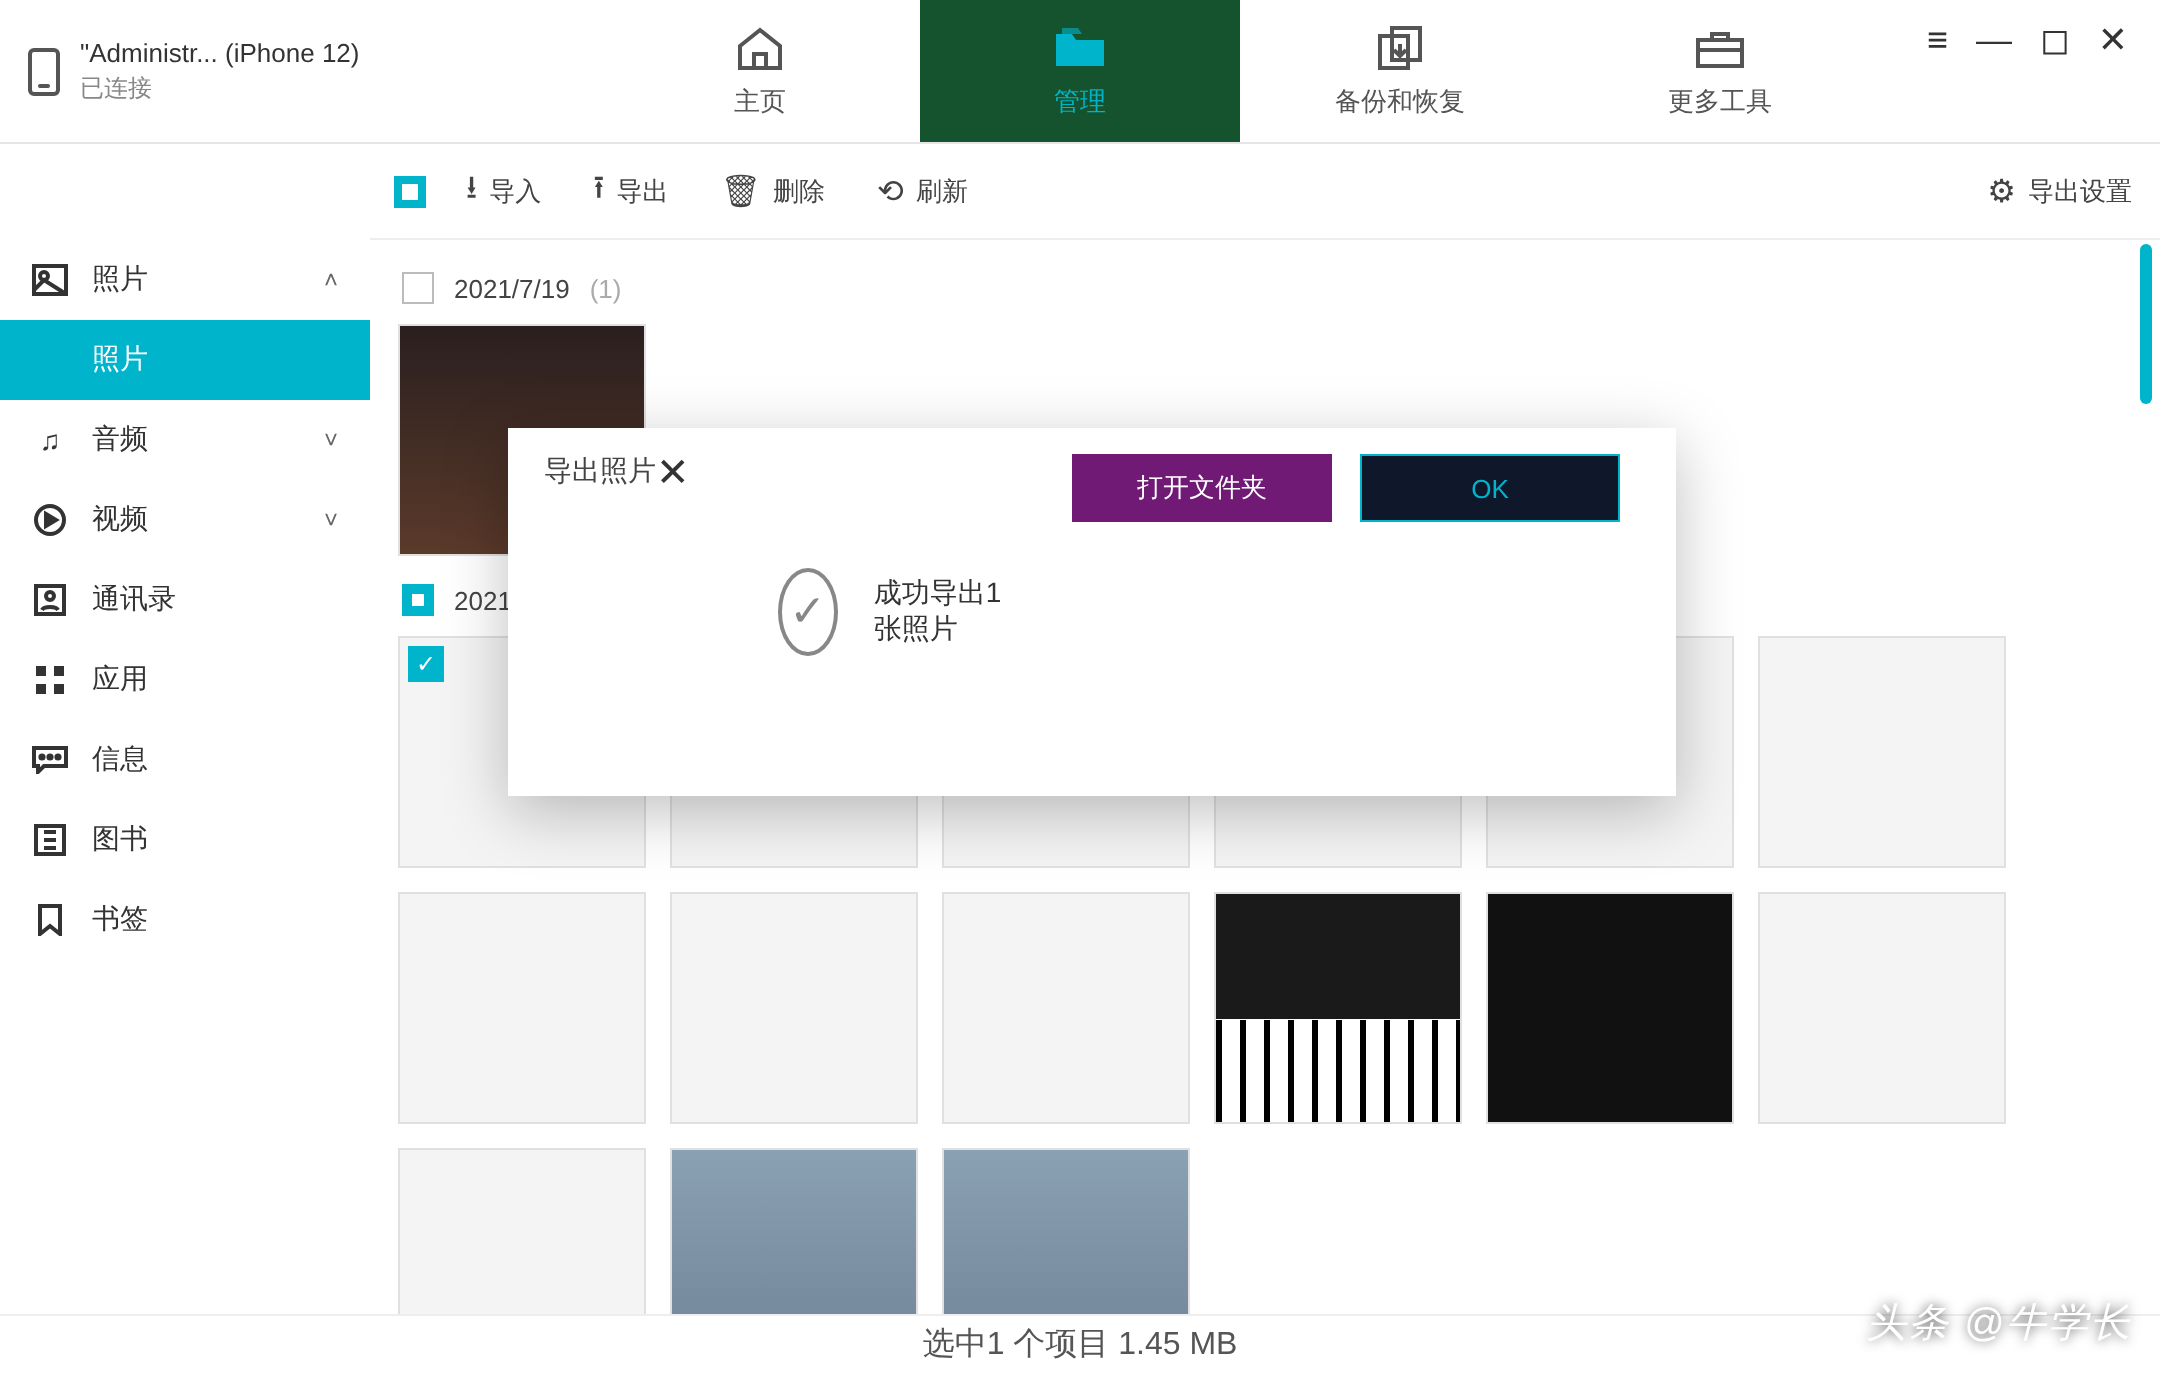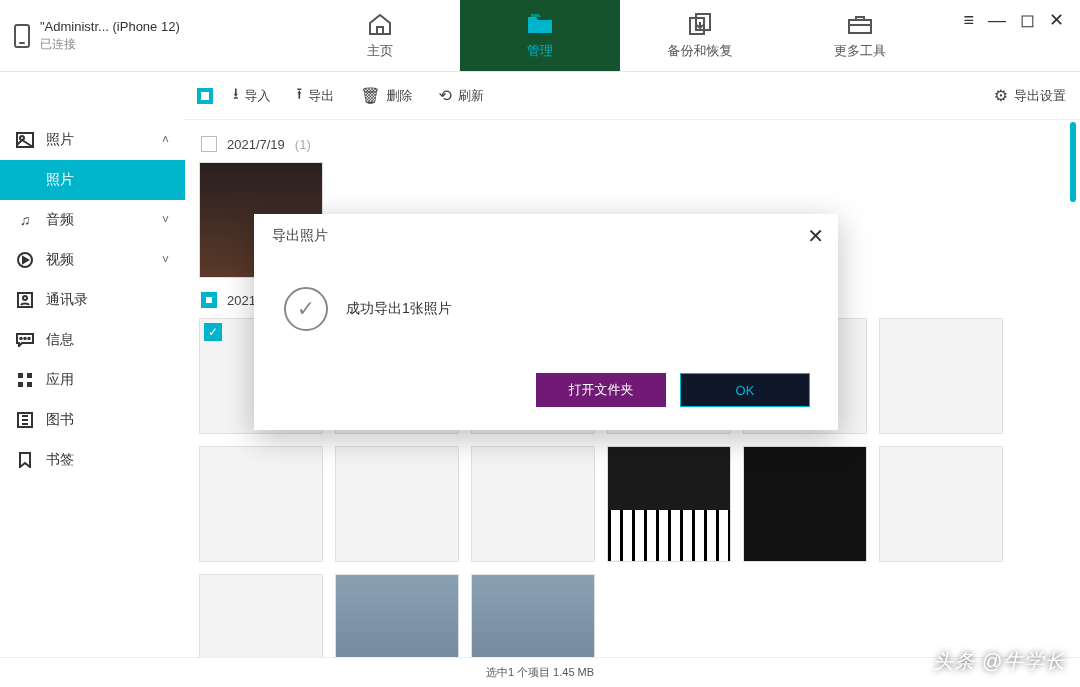--- a/index.html
+++ b/index.html
@@ -55,25 +55,25 @@
   .thumb .sel-mark { position:absolute; top:4px; left:4px; width:18px; height:18px; background:#00b4cc; }
   .thumb .sel-mark::after { content:"✓"; color:#fff; font-size:12px; position:absolute; inset:0; display:flex; align-items:center; justify-content:center; }
   .piano { background: linear-gradient(180deg,#1a1a1a 0 55%, #fff 55% 100%); display:flex; align-items:flex-end; }
   .piano .keys { width:100%; height:45%; background: repeating-linear-gradient(90deg,#000 0 3px,#fff 3px 12px); }
 
   .scrollbar { position:absolute; right:2px; top:0; bottom:0; width:8px; }
   .scrollbar .track { width:6px; height:100%; background:transparent; position:relative; }
   .scrollbar .handle { position:absolute; top:2px; width:6px; height:80px; background:#00b4cc; border-radius:3px; }
 
   
-  .status-bar { height: 30px; display:flex; align-items:center; justify-content:center; font-size:11px; color:#555; border-top:1px solid #eee; }
+  .status-bar { height: 30px; display:flex; align-items:center; justify-content:center; font-size:16px; color:#555; border-top:1px solid #eee; }
 
   
   .overlay { position:absolute; inset:0; pointer-events:none; }
-  .dialog { position:absolute; left:254px; top:214px; width:584px; height:216px; background:#fff; box-shadow:0 8px 30px rgba(0,0,0,0.25); pointer-events:auto; display:flex; flex-direction:column; }
+  .dialog { position:absolute; left:254px; top:214px; width:584px; height:184px; background:#fff; box-shadow:0 8px 30px rgba(0,0,0,0.25); pointer-events:auto; display:flex; flex-direction:row; }
   .dialog .hd { height:44px; display:flex; align-items:center; justify-content:space-between; padding:0 14px 0 18px; font-size:14px; color:#444; }
   .dialog .hd .x { font-size:20px; cursor:pointer; color:#333; }
   .dialog .body { flex:1; display:flex; align-items:center; gap:18px; padding:0 30px; }
   .dialog .okcircle { width:44px; height:44px; border:2px solid #888; border-radius:50%; display:flex; align-items:center; justify-content:center; color:#888; font-size:22px; }
   .dialog .msg { font-size:14px; color:#333; }
   .dialog .ft { height:70px; display:flex; align-items:center; justify-content:flex-end; gap:14px; padding:0 28px 10px 0; }
   .dialog .btn { width:130px; height:34px; display:flex; align-items:center; justify-content:center; font-size:13px; cursor:pointer; }
   .dialog .btn.primary   { background:#701a75; color:#fff; }
   .dialog .btn.secondary { border:1px solid #00b4cc; color:#00b4cc; background:#0f172a; }
 
@@ -204,42 +204,42 @@
           <svg width="16" height="16" viewBox="0 0 16 16" fill="none" stroke="#333" stroke-width="2">
             <rect x="1" y="1" width="14" height="14"></rect>
             <circle cx="8" cy="6" r="2"></circle>
             <path d="M4 13c1-2 7-2 8 0"></path>
           </svg>
         </span>
       <span>通讯录</span>
     </div>
     <div class="cat">
       <span class="ci">
+          <svg width="16" height="16" viewBox="0 0 16 16" fill="#333">
+            <rect x="1" y="1" width="5" height="5"></rect>
+            <rect x="10" y="1" width="5" height="5"></rect>
+            <rect x="1" y="10" width="5" height="5"></rect>
+            <rect x="10" y="10" width="5" height="5"></rect>
+          </svg>
+        </span>
+      <span>应用</span>
+    </div>
+    <div class="cat">
+      <span class="ci">
           <svg width="18" height="14" viewBox="0 0 18 14" fill="none" stroke="#333" stroke-width="2">
             <path d="M1 1h16v9H6l-3 3V10H1z"></path>
             <circle cx="5" cy="5.5" r="0.8" fill="#333"></circle>
             <circle cx="9" cy="5.5" r="0.8" fill="#333"></circle>
             <circle cx="13" cy="5.5" r="0.8" fill="#333"></circle>
           </svg>
         </span>
       <span>信息</span>
     </div>
     <div class="cat">
       <span class="ci">
-          <svg width="16" height="16" viewBox="0 0 16 16" fill="#333">
-            <rect x="1" y="1" width="5" height="5"></rect>
-            <rect x="10" y="1" width="5" height="5"></rect>
-            <rect x="1" y="10" width="5" height="5"></rect>
-            <rect x="10" y="10" width="5" height="5"></rect>
-          </svg>
-        </span>
-      <span>应用</span>
-    </div>
-    <div class="cat">
-      <span class="ci">
           <svg width="16" height="16" viewBox="0 0 16 16" fill="none" stroke="#333" stroke-width="2">
             <rect x="1" y="1" width="14" height="14"></rect>
             <path d="M5 4h6M5 8h6M5 12h6"></path>
           </svg>
         </span>
       <span>图书</span>
     </div>
     <div class="cat">
       <span class="ci">
           <svg width="12" height="16" viewBox="0 0 12 16" fill="none" stroke="#333" stroke-width="2">

